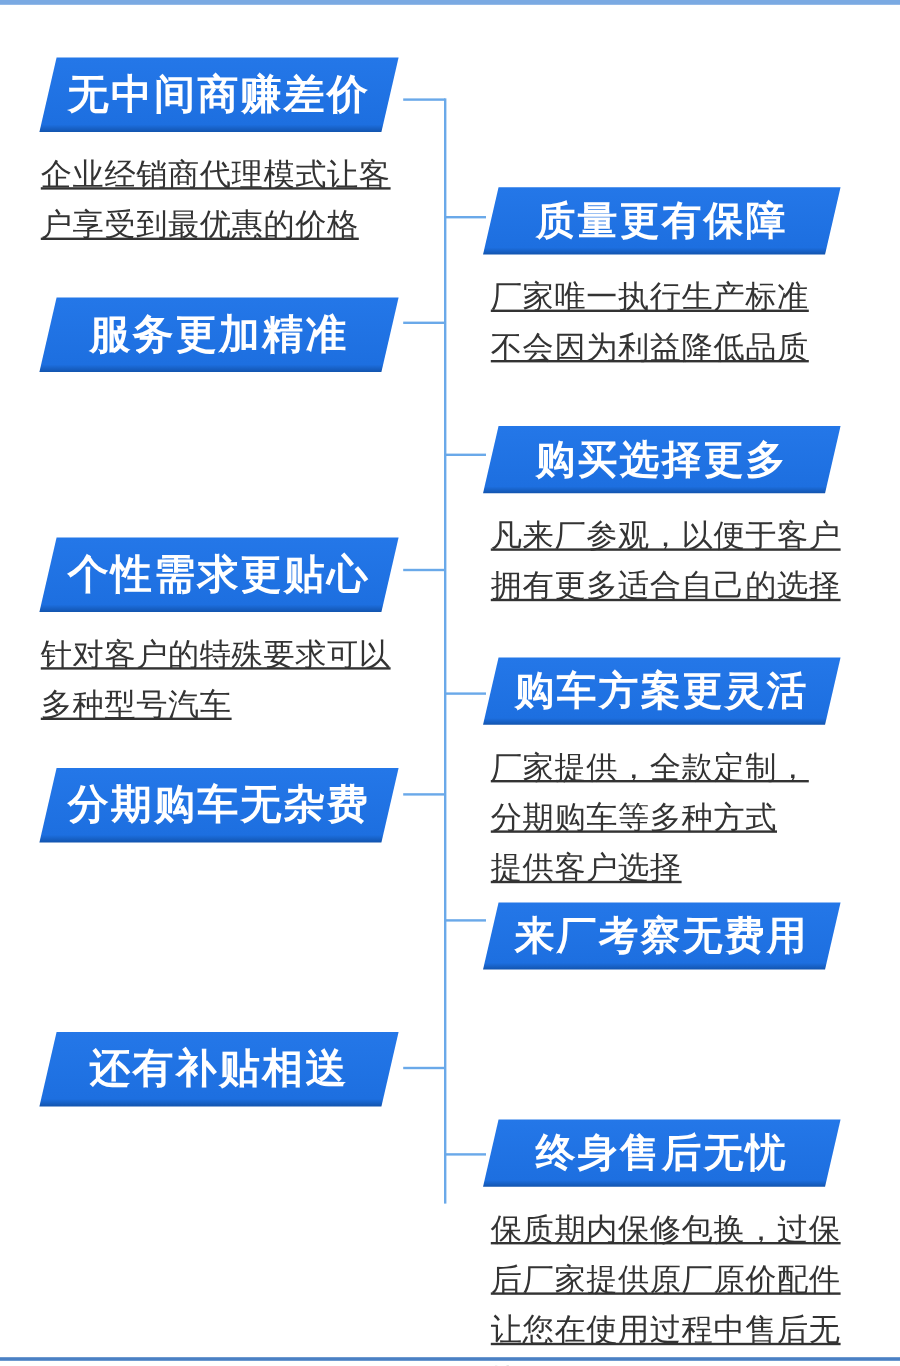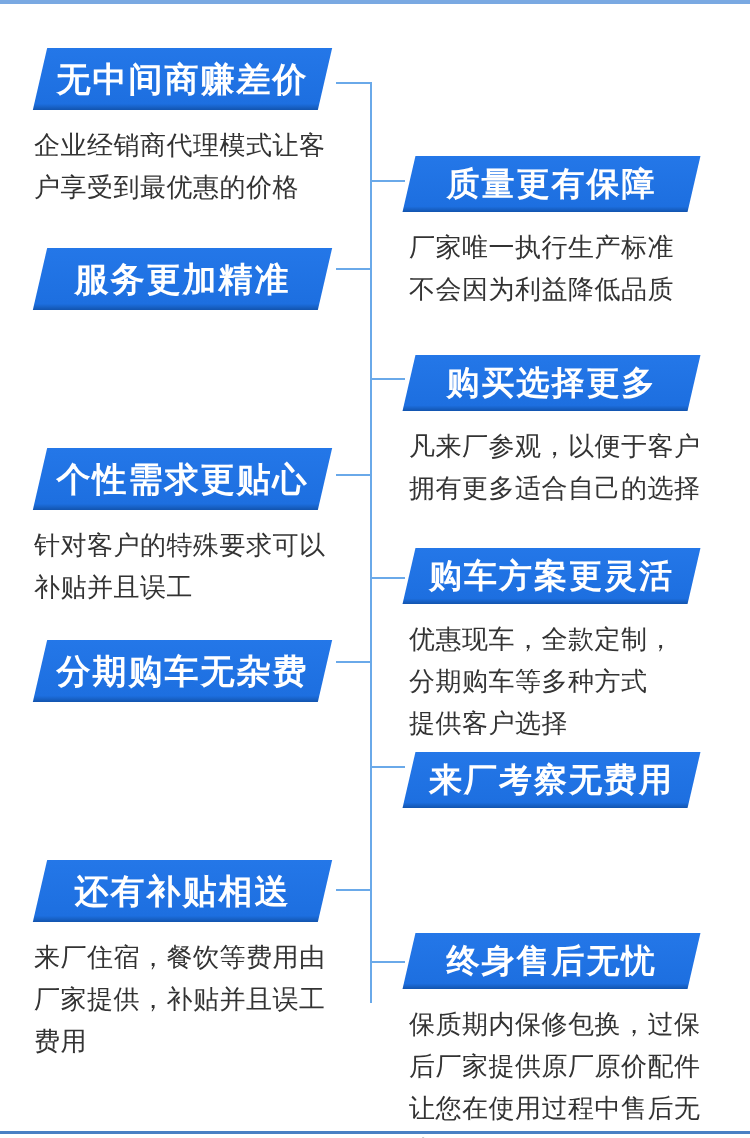--- a/index.html
+++ b/index.html
@@ -59,20 +59,21 @@
   }
   .item.left  .banner-label { font-size: 34px; line-height: 62px; }
   .item.right .banner-label { font-size: 33px; line-height: 56px; }
   .desc {
     margin: 14px 0 0 0;
     font-size: 26px;
     line-height: 42px;
     color: #333333;
     letter-spacing: 0.5px;
     white-space: pre-line;
+    text-decoration: underline;
   }
   .item.left  .desc { padding-left: 2px; }
   .item.right .desc { padding-left: 7px; }
 </style>
 </head>
 <body>
 
 <div id="canvas">
   <div class="top-line" style="background: rgb(122, 169, 226);"></div>
   <div class="spine" style="background: rgb(106, 169, 233);"></div>
@@ -89,36 +90,33 @@
     <div class="banner" style="background: linear-gradient(rgb(36, 119, 232) 0%, rgb(29, 111, 224) 90%, rgb(18, 84, 174) 100%);">
       <span class="banner-label">服务更加精准</span>
     </div>
   </div>
     <div class="connector" style="left: 336px; top: 268px; width: 35px; background: rgb(106, 169, 233);"></div>
     <div class="item left" style="left: 32px; top: 448px;">
     <div class="banner" style="background: linear-gradient(rgb(36, 119, 232) 0%, rgb(29, 111, 224) 90%, rgb(18, 84, 174) 100%);">
       <span class="banner-label">个性需求更贴心</span>
     </div>
     <div class="desc">针对客户的特殊要求可以
-补贴并且误工</div>
+多种型号汽车</div>
   </div>
     <div class="connector" style="left: 336px; top: 474px; width: 35px; background: rgb(106, 169, 233);"></div>
     <div class="item left" style="left: 32px; top: 640px;">
     <div class="banner" style="background: linear-gradient(rgb(36, 119, 232) 0%, rgb(29, 111, 224) 90%, rgb(18, 84, 174) 100%);">
       <span class="banner-label">分期购车无杂费</span>
     </div>
   </div>
     <div class="connector" style="left: 336px; top: 661px; width: 35px; background: rgb(106, 169, 233);"></div>
     <div class="item left" style="left: 32px; top: 860px;">
     <div class="banner" style="background: linear-gradient(rgb(36, 119, 232) 0%, rgb(29, 111, 224) 90%, rgb(18, 84, 174) 100%);">
       <span class="banner-label">还有补贴相送</span>
     </div>
-    <div class="desc">来厂住宿，餐饮等费用由
-厂家提供，补贴并且误工
-费用</div>
   </div>
     <div class="connector" style="left: 336px; top: 889px; width: 35px; background: rgb(106, 169, 233);"></div>
     <div class="item right" style="left: 402px; top: 156px;">
     <div class="banner" style="background: linear-gradient(rgb(36, 119, 232) 0%, rgb(29, 111, 224) 90%, rgb(18, 84, 174) 100%);">
       <span class="banner-label">质量更有保障</span>
     </div>
     <div class="desc">厂家唯一执行生产标准
 不会因为利益降低品质</div>
   </div>
     <div class="connector" style="left: 371px; top: 180px; width: 34px; background: rgb(106, 169, 233);"></div>
@@ -127,21 +125,21 @@
       <span class="banner-label">购买选择更多</span>
     </div>
     <div class="desc">凡来厂参观，以便于客户
 拥有更多适合自己的选择</div>
   </div>
     <div class="connector" style="left: 371px; top: 378px; width: 34px; background: rgb(106, 169, 233);"></div>
     <div class="item right" style="left: 402px; top: 548px;">
     <div class="banner" style="background: linear-gradient(rgb(36, 119, 232) 0%, rgb(29, 111, 224) 90%, rgb(18, 84, 174) 100%);">
       <span class="banner-label">购车方案更灵活</span>
     </div>
-    <div class="desc">优惠现车，全款定制，
+    <div class="desc">厂家提供，全款定制，
 分期购车等多种方式
 提供客户选择</div>
   </div>
     <div class="connector" style="left: 371px; top: 577px; width: 34px; background: rgb(106, 169, 233);"></div>
     <div class="item right" style="left: 402px; top: 752px;">
     <div class="banner" style="background: linear-gradient(rgb(36, 119, 232) 0%, rgb(29, 111, 224) 90%, rgb(18, 84, 174) 100%);">
       <span class="banner-label">来厂考察无费用</span>
     </div>
   </div>
     <div class="connector" style="left: 371px; top: 766px; width: 34px; background: rgb(106, 169, 233);"></div>

